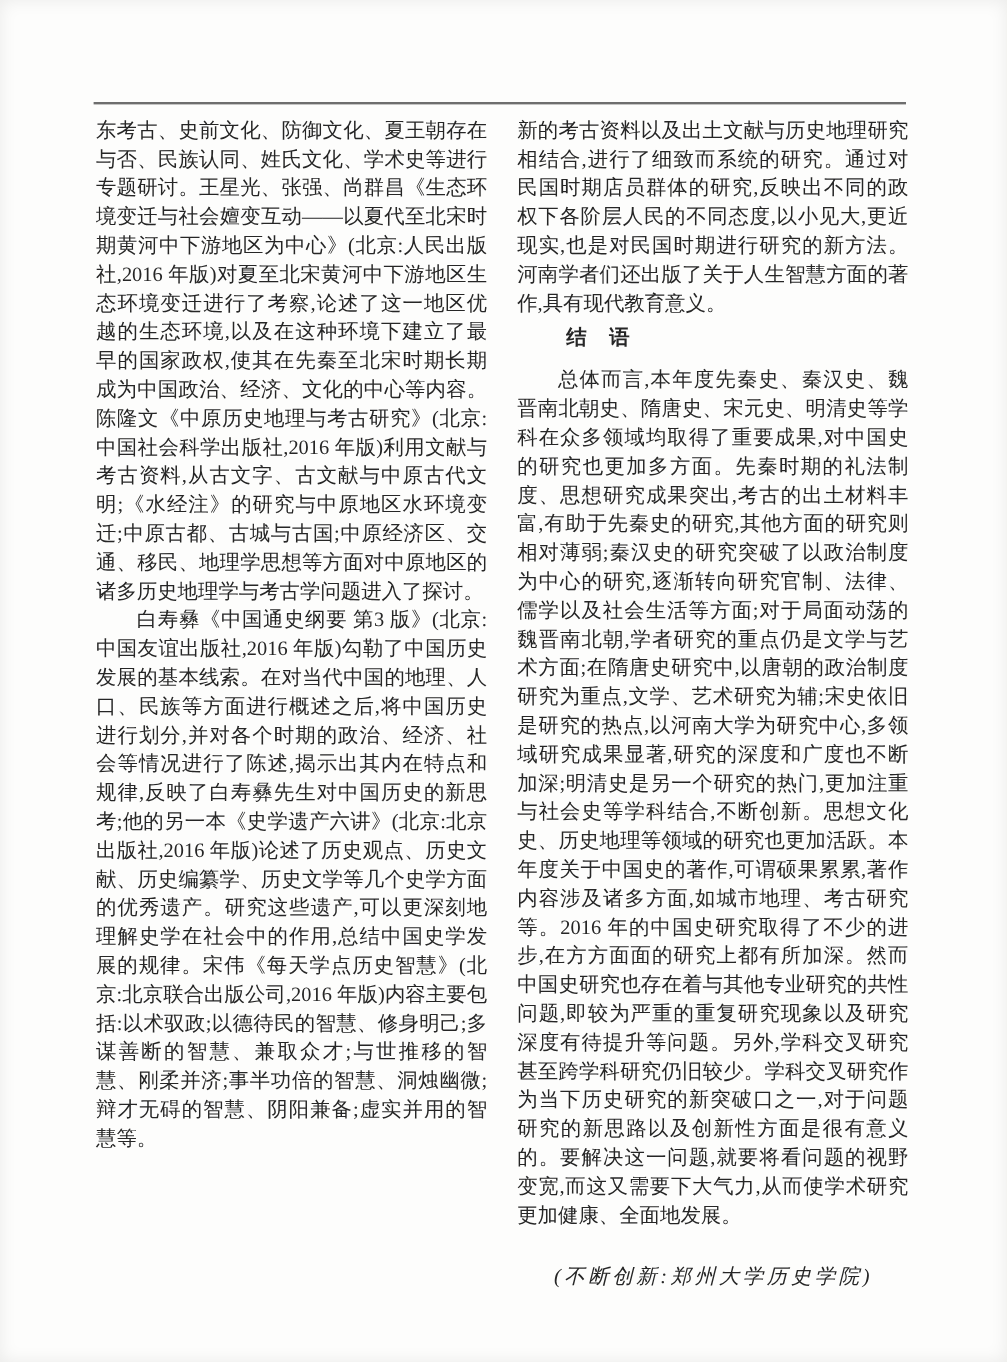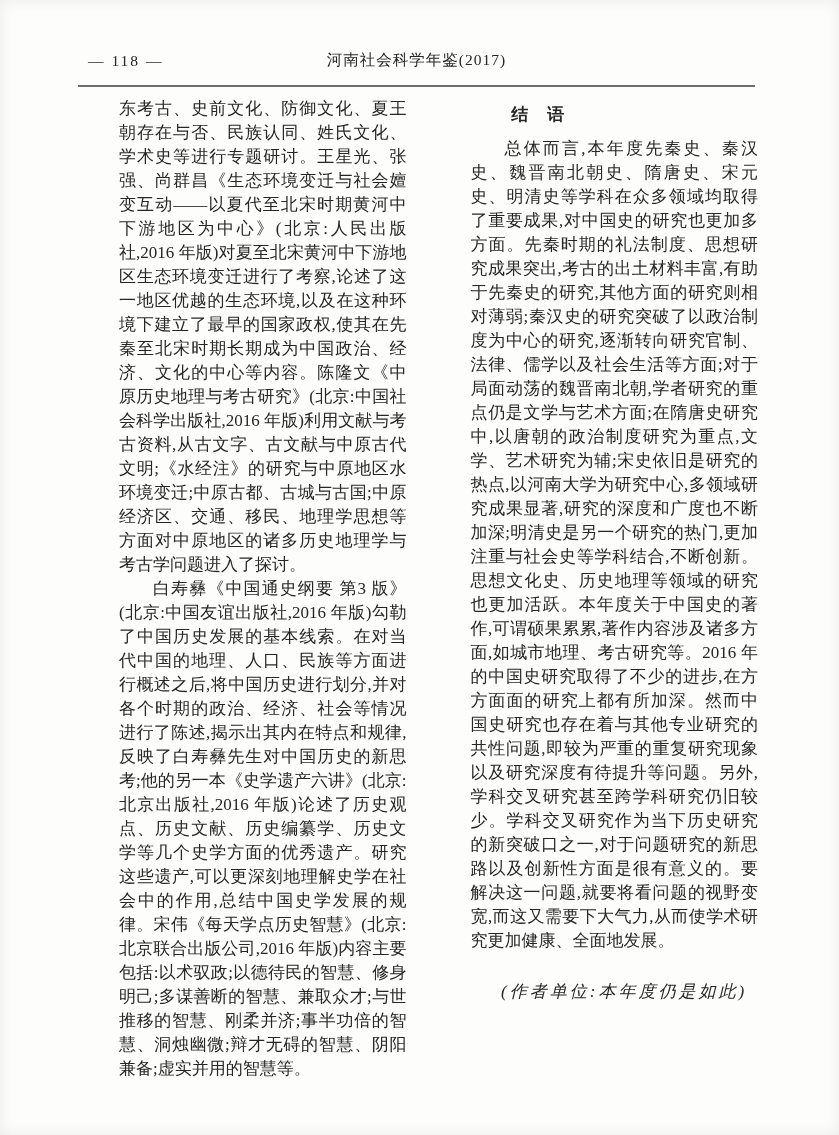--- a/index.html
+++ b/index.html
@@ -51,21 +51,20 @@
     left: 80px;
     width: 678px;
     display: flex;
     gap: 25px;
   }
   .col {
     width: 326px;
     font-size: 17px;
     line-height: 24px;
     text-align: justify;
-    margin-left: 39px;
   }
   .col p { margin: 0; }
   .indent { text-indent: 2em; }
   .subheading {
     font-style: italic;
     text-indent: 2em;
     letter-spacing: 1px;
   }
   .section-heading {
     font-family: Liberation Mono, monospace;
@@ -80,35 +79,32 @@
     text-indent: 1.8em;
     font-style: italic;
     letter-spacing: 3px;
   }
 </style>
 </head>
 <body>
 
 <div class="page">
 
-  <div class="header">
-    <span class="page-num">— 118 —</span>
-    <div class="header-title">河南社会科学年鉴(2017)</div>
-  </div>
 
   <div class="header-rule"></div>
 
   <div class="columns">
 
     <div class="col">
       <p>东考古、史前文化、防御文化、夏王朝存在与否、民族认同、姓氏文化、学术史等进行专题研讨。王星光、张强、尚群昌《生态环境变迁与社会嬗变互动——以夏代至北宋时期黄河中下游地区为中心》(北京:人民出版社,2016 年版)对夏至北宋黄河中下游地区生态环境变迁进行了考察,论述了这一地区优越的生态环境,以及在这种环境下建立了最早的国家政权,使其在先秦至北宋时期长期成为中国政治、经济、文化的中心等内容。陈隆文《中原历史地理与考古研究》(北京:中国社会科学出版社,2016 年版)利用文献与考古资料,从古文字、古文献与中原古代文明;《水经注》的研究与中原地区水环境变迁;中原古都、古城与古国;中原经济区、交通、移民、地理学思想等方面对中原地区的诸多历史地理学与考古学问题进入了探讨。</p>
       <p class="indent">白寿彝《中国通史纲要 第3 版》(北京:中国友谊出版社,2016 年版)勾勒了中国历史发展的基本线索。在对当代中国的地理、人口、民族等方面进行概述之后,将中国历史进行划分,并对各个时期的政治、经济、社会等情况进行了陈述,揭示出其内在特点和规律,反映了白寿彝先生对中国历史的新思考;他的另一本《史学遗产六讲》(北京:北京出版社,2016 年版)论述了历史观点、历史文献、历史编纂学、历史文学等几个史学方面的优秀遗产。研究这些遗产,可以更深刻地理解史学在社会中的作用,总结中国史学发展的规律。宋伟《每天学点历史智慧》(北京:北京联合出版公司,2016 年版)内容主要包括:以术驭政;以德待民的智慧、修身明己;多谋善断的智慧、兼取众才;与世推移的智慧、刚柔并济;事半功倍的智慧、洞烛幽微;辩才无碍的智慧、阴阳兼备;虚实并用的智慧等。</p>
     </div>
 
     <div class="col">
+      <p>新的考古资料以及出土文献与历史地理研究相结合,进行了细致而系统的研究。通过对民国时期店员群体的研究,反映出不同的政权下各阶层人民的不同态度,以小见大,更近现实,也是对民国时期进行研究的新方法。河南学者们还出版了关于人生智慧方面的著作,具有现代教育意义。</p>
       <p class="section-heading">结　语</p>
       <p class="indent">总体而言,本年度先秦史、秦汉史、魏晋南北朝史、隋唐史、宋元史、明清史等学科在众多领域均取得了重要成果,对中国史的研究也更加多方面。先秦时期的礼法制度、思想研究成果突出,考古的出土材料丰富,有助于先秦史的研究,其他方面的研究则相对薄弱;秦汉史的研究突破了以政治制度为中心的研究,逐渐转向研究官制、法律、儒学以及社会生活等方面;对于局面动荡的魏晋南北朝,学者研究的重点仍是文学与艺术方面;在隋唐史研究中,以唐朝的政治制度研究为重点,文学、艺术研究为辅;宋史依旧是研究的热点,以河南大学为研究中心,多领域研究成果显著,研究的深度和广度也不断加深;明清史是另一个研究的热门,更加注重与社会史等学科结合,不断创新。思想文化史、历史地理等领域的研究也更加活跃。本年度关于中国史的著作,可谓硕果累累,著作内容涉及诸多方面,如城市地理、考古研究等。2016 年的中国史研究取得了不少的进步,在方方面面的研究上都有所加深。然而中国史研究也存在着与其他专业研究的共性问题,即较为严重的重复研究现象以及研究深度有待提升等问题。另外,学科交叉研究甚至跨学科研究仍旧较少。学科交叉研究作为当下历史研究的新突破口之一,对于问题研究的新思路以及创新性方面是很有意义的。要解决这一问题,就要将看问题的视野变宽,而这又需要下大气力,从而使学术研究更加健康、全面地发展。</p>
-      <p class="author">(作者单位:本年度仍是如此)</p>
+      <p class="author">(不断创新:郑州大学历史学院)</p>
     </div>
 
   </div>
 
 </div>
 
 </body></html>

